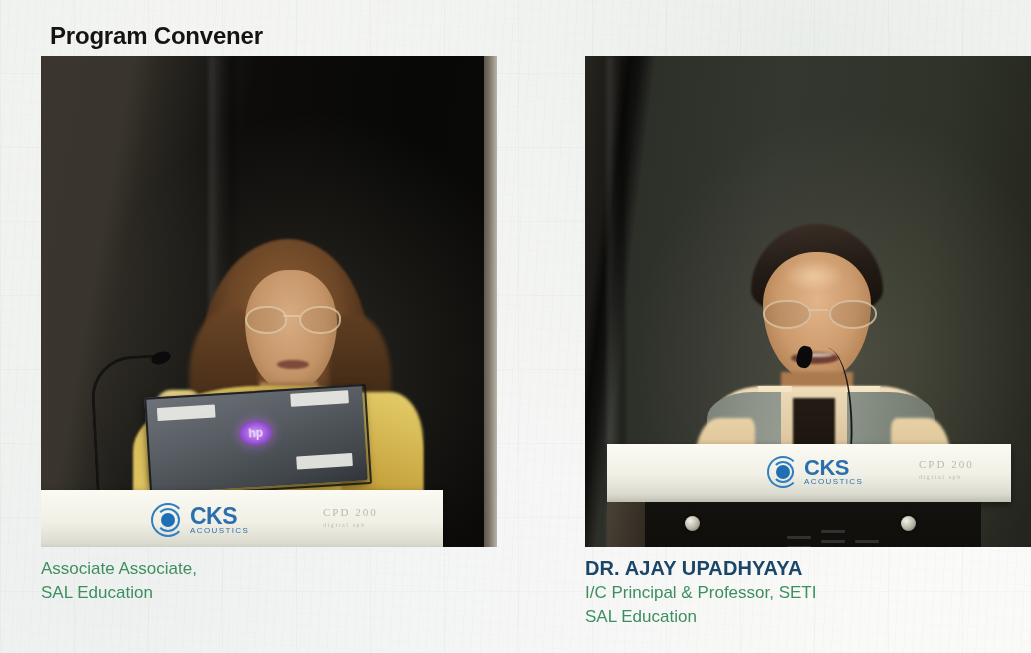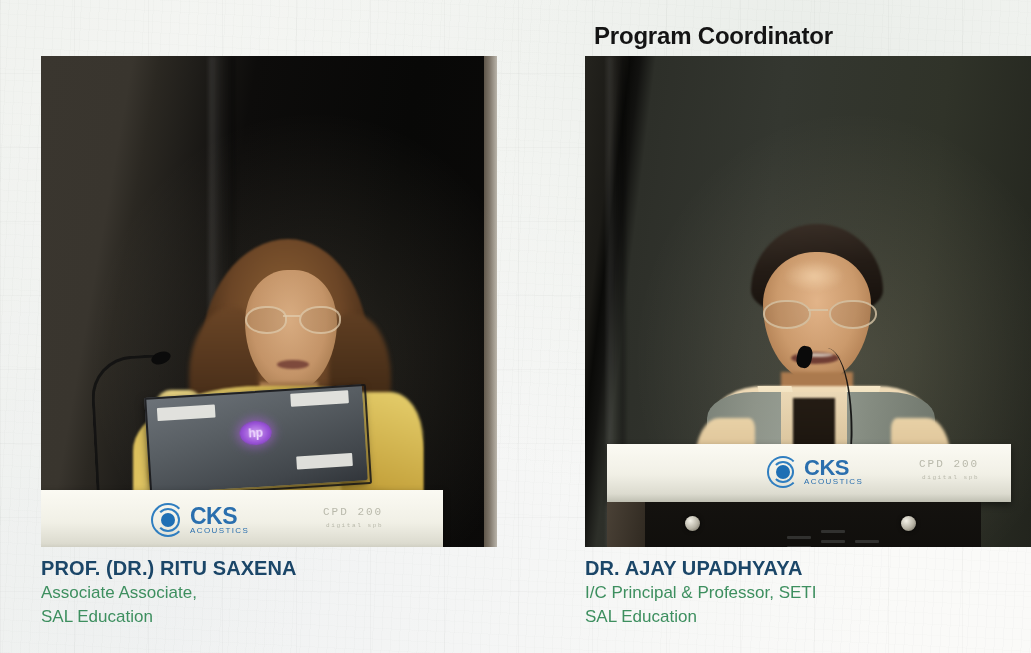--- a/index.html
+++ b/index.html
@@ -342,23 +342,23 @@
     color: #2a6fae;
     letter-spacing: -0.5px;
   }
   .cks-sub {
     color: #2a6fae;
     letter-spacing: 1.4px;
   }
   .cpd {
     position: absolute;
     color: #b9b9ab;
-    font-family: Liberation Mono, monospace;
+    font-family: Liberation Serif, serif;
     line-height: 1.5;
-    text-align: right;
+    text-align: left;
   }
   .cpd .m { font-size: 11px; letter-spacing: 2px; }
   .cpd .s { font-size: 6px;  letter-spacing: 1.6px; }
 
   
   .vents { position: absolute; }
   .vent {
     position: absolute;
     height: 3px;
     background: #3a3a38;
@@ -533,20 +533,21 @@
 </style>
 </head>
 <body>
 
 <div class="page-bg"></div>
 
 <div class="columns">
 
   <div class="col col-left">
 
+    <div class="role-title">Program Convener</div>
 
     <div class="photo">
       <div class="backdrop"></div>
       <div class="curtain-fold" style="left:168px"></div>
       <div class="edge-strip"></div>
       <div class="light-wash"></div>
 
       <div class="l-hair"></div>
       <div class="l-hair2"></div>
       <div class="l-hair3"></div>
@@ -588,29 +589,27 @@
         </div>
         <div class="cpd" style="left:300px; top:14px;">
           <div class="m">CPD 200</div>
           <div class="s">digital spb</div>
         </div>
       </div>
 
     </div>
 
     <div class="caption">
-      <div class="name">PROF. (DR.) RITU SAXENA</div>
       <div class="role">Associate Associate,</div>
       <div class="org">SAL Education</div>
     </div>
   </div>
 
   <div class="col col-right">
 
-    <div class="role-title">Program Coordinator</div>
 
     <div class="photo photo-right">
       <div class="backdrop-r"></div>
       <div class="curtain-fold" style="left:22px; width:18px;"></div>
       <div class="light-wash"></div>
 
       <div class="r-hair"></div>
       <div class="r-face"></div>
       <div class="r-forehead-hl"></div>
       <div class="r-glasses">

